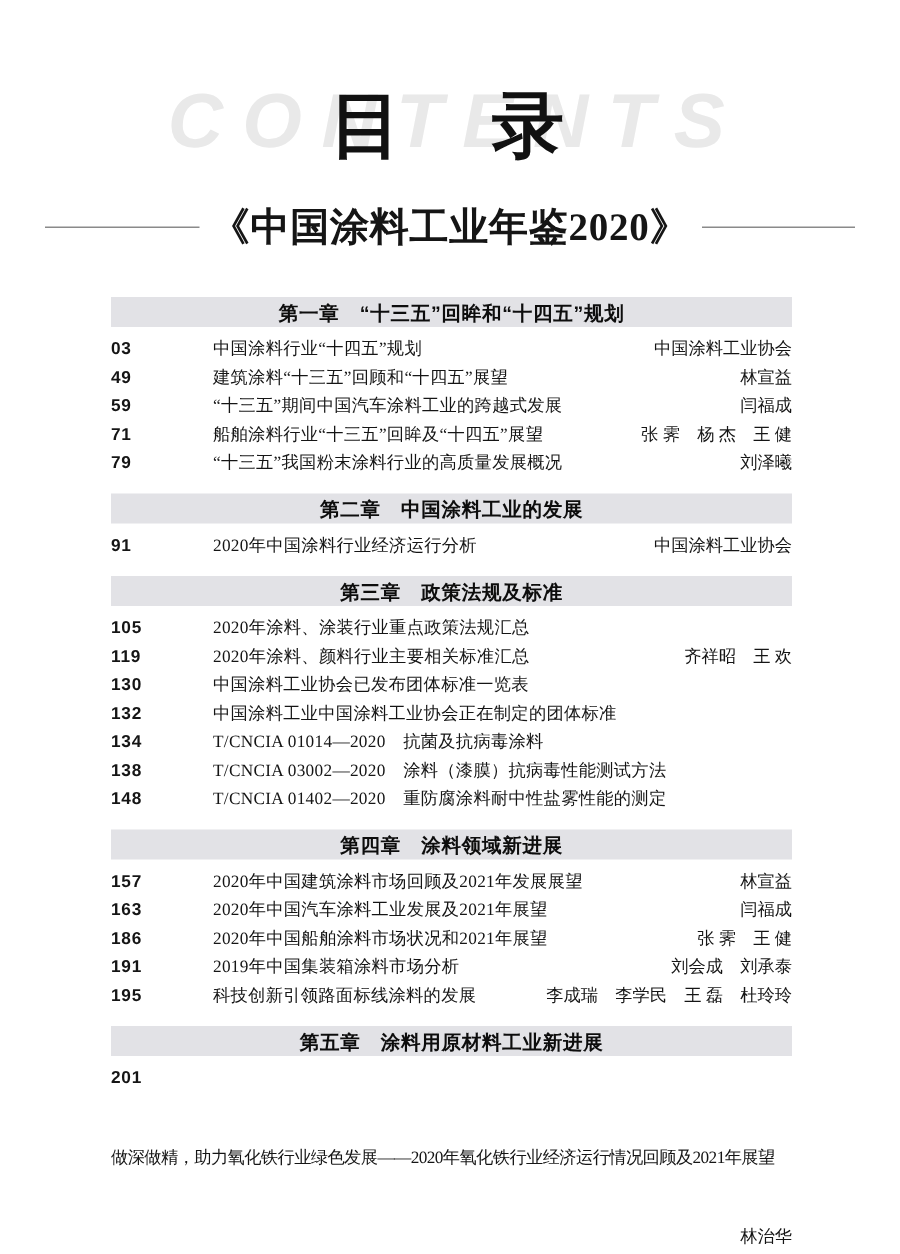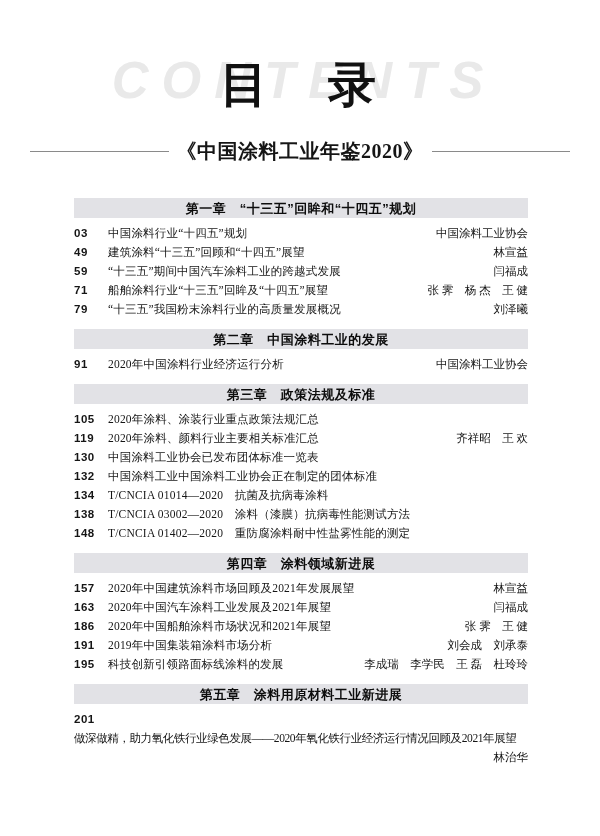--- a/index.html
+++ b/index.html
@@ -38,38 +38,38 @@
   
   .subtitle-row {
     display: flex; align-items: center;
     margin: 14px -42px 0 -44px;
     height: 26px;
   }
   .rule { flex: 1 1 auto; height: 1px; background: var(--rule, #8a8a8a); }
   .subtitle {
     flex: 0 0 auto;
     margin: 0 8px;
-    font-size: 20px; font-weight: bold;
+    font-size: 26px; font-weight: bold;
     letter-spacing: 0.5px;
     white-space: nowrap;
   }
   
   .chapter-heading {
     margin: 10px 0 6px;
     padding: 2.5px 0;
     background: var(--band, #e2e2e6);
     font-family: "Liberation Sans", "DejaVu Sans", sans-serif;
     font-size: 13px; line-height: 15px; font-weight: bold;
     text-align: center; letter-spacing: 0.5px;
     color: #0d0d0d;
   }
   .chapter:first-child .chapter-heading { margin-top: 34px; }
   .entry {
     display: flex; align-items: baseline;
-    font-size: 11.5px; line-height: 19px;
+    font-size: 11.5px; line-height: 19px; gap: 34px;
   }
   .pagenum {
     flex: 0 0 auto;
     min-width: 25px; margin-right: 9px;
     font-family: "Liberation Sans", "DejaVu Sans", sans-serif;
     font-weight: bold; font-size: 11.5px;
     letter-spacing: 0.5px;
   }
   .etitle { flex: 1 1 auto; white-space: nowrap; letter-spacing: 0.2px; }
   .eauthors { flex: 0 0 auto; margin-left: 8px; white-space: nowrap; text-align: right; }

